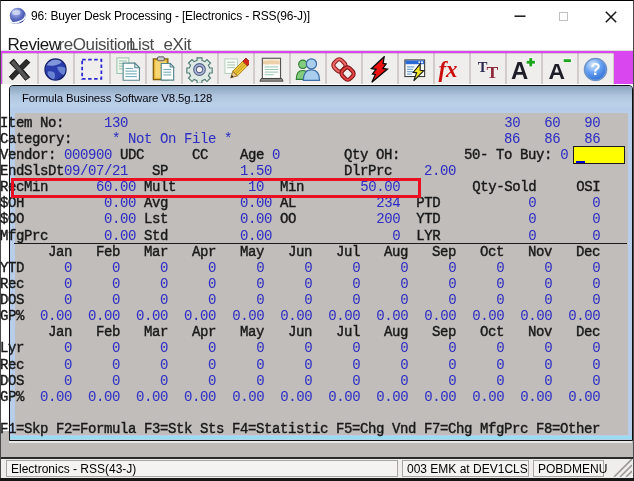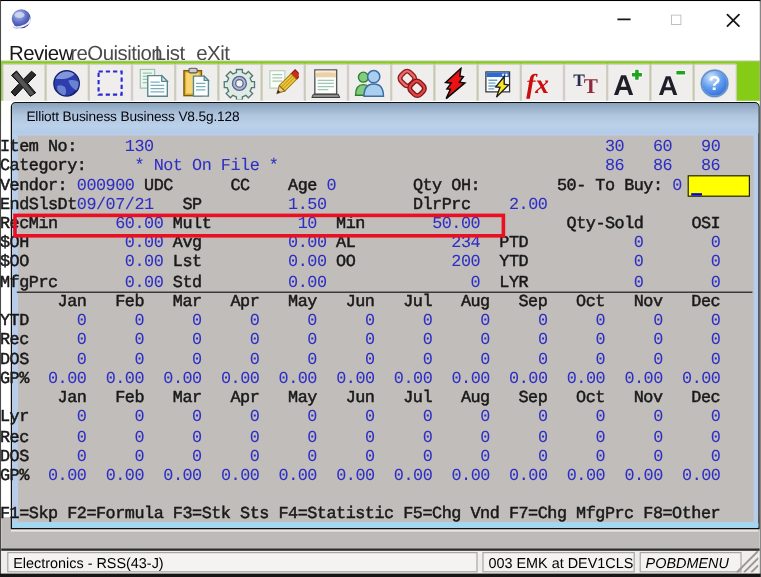--- a/index.html
+++ b/index.html
@@ -10,21 +10,21 @@
   border-top:1px solid #000;border-left:1px solid #4b4b4b;border-right:1px solid #4b4b4b;
   box-sizing:border-box;}
 
 #titlebar{position:absolute;left:1px;top:1px;width:632px;height:29px;background:#fff;}
 #titletext{position:absolute;left:30px;top:8px;font-size:12px;letter-spacing:-0.16px;color:#000;white-space:nowrap;}
 
 #menubar{position:absolute;left:1px;top:30px;width:632px;height:20px;background:#fff;font-size:17px;letter-spacing:-0.42px;color:#171717;}
 #menubar span{position:absolute;top:5px;}
 u.m{text-decoration:underline;}
 
-#toolbar{position:absolute;left:1px;top:50px;width:632px;height:52px;background:#84cc16;border-top:1px solid #e0dedd;box-sizing:border-box;}
+#toolbar{position:absolute;left:1px;top:50px;width:632px;height:52px;background:#d946ef;border-top:1px solid #e0dedd;box-sizing:border-box;}
 .tbtn{position:absolute;top:2px;width:34px;height:31px;background:#f0eeed;
   border:1px solid #d2cdca;border-radius:1px;}
 .tbtn svg{position:absolute;left:3px;top:2px;}
 
 #client{position:absolute;left:1px;top:84px;width:632px;height:373px;background:#fff;}
 #grayband{position:absolute;left:1px;top:431px;width:632px;height:26px;background:#bdbab8;}
 
 #iwin{position:absolute;left:9px;top:85px;width:624px;height:356px;background:#b7cdea;
   border:1px solid #101010;border-radius:4px 4px 0 0;box-sizing:border-box;}
 #ititle{position:absolute;left:0;top:0;width:100%;height:25px;border-radius:3px 3px 0 0;
@@ -59,20 +59,21 @@
 <stop offset="0" stop-color="#b4c1ec"></stop>
           <stop offset="0.45" stop-color="#5f70c6"></stop>
           <stop offset="1" stop-color="#1c2678"></stop>
         </radialGradient>
       </defs>
 <circle cx="8.7" cy="8.6" r="7.9" fill="url(#tg)"></circle>
 <ellipse cx="7.2" cy="5.4" rx="4.2" ry="2.6" fill="#d4dcf4" opacity="0.8"></ellipse>
 <path d="M15.8 7.2 Q18 10.5 14.6 13.2 Q10.5 16.4 5 16.2 Q2.2 16 1.4 14.6 Q4 15.4 8 14.6 Q12.5 13.6 14.6 11 Q16.2 9 15.8 7.2Z" fill="#f4f6fd"></path>
 <path d="M1.2 14.9 q2.5 1.3 5.4 1.2 l-0.3 0.9 q-3.4 0.4-5.1-2.1Z" fill="#aebbe8"></path>
 </svg>
+  <span id="titletext">96: Buyer Desk Processing - [Electronics - RSS(96-J)]</span>
   <svg class="abs" style="left:513px;top:14px" width="12" height="3" viewBox="0 0 12 3">
       <line x1="0.5" y1="1.2" x2="11.5" y2="1.2" stroke="#161616" stroke-width="1.5"></line>
     </svg>
 <svg class="abs" style="left:558px;top:11px" width="9" height="9" viewBox="0 0 9 9">
       <rect x="0.5" y="0.5" width="8" height="8" fill="none" stroke="#c0c0c0" stroke-width="1"></rect>
     </svg>
 <svg class="abs" style="left:604px;top:10px" width="12" height="12" viewBox="0 0 12 12">
       <g stroke="#161616" stroke-width="1.5">
         <line x1="0.8" y1="0.8" x2="11.2" y2="11.2"></line>
         <line x1="11.2" y1="0.8" x2="0.8" y2="11.2"></line>
@@ -267,38 +268,38 @@
 <circle cx="13" cy="13" r="10.6" fill="none" stroke="#4a7ec2" stroke-width="0.7"></circle>
 <text x="13" y="18.6" text-anchor="middle" font-family="Liberation Sans,sans-serif" font-weight="bold" font-size="16px" fill="#fff">?</text>
       </svg>
     </div>
   </div>
 <div id="client"></div>
 <div id="grayband"></div>
 <div class="abs" style="left:9px;top:441px;width:623px;height:2px;background:#e9e7e5;"></div>
 <div id="iwin">
   <div id="ititle">
-      <span id="ititletext">Elliott Business Business V8.5g.128</span>
+      <span id="ititletext">Formula Business Software V8.5g.128</span>
     </div>
   <div id="gridarea"></div>
   <div id="icyanline"></div>
 </div>
 <div id="yfield"></div>
 <div id="term"><div>Item No:     <i>130</i>                                               <i>30</i>   <i>60</i>   <i>90</i></div><div>Category:     <i>* Not On File *</i>                                  <i>86</i>   <i>86</i>   <i>86</i></div><div>Vendor: <i>000900</i> UDC      CC    Age <i>0</i>        Qty OH:        50- To Buy: <i>0</i></div><div>EndSlsDt<i>09/07/21</i>   SP         <i>1.50</i>         DlrPrc    <i>2.00</i></div><div>RecMin      <i>60.00</i> Mult         <i>10</i>  Min       <i>50.00</i>         Qty-Sold     OSI</div><div>$OH          <i>0.00</i> Avg         <i>0.00</i> AL          <i>234</i>  PTD           <i>0</i>       <i>0</i></div><div>$OO          <i>0.00</i> Lst         <i>0.00</i> OO          <i>200</i>  YTD           <i>0</i>       <i>0</i></div><div>MfgPrc       <i>0.00</i> Std         <i>0.00</i>               <i>0</i>  LYR           <i>0</i>       <i>0</i></div><div>      Jan   Feb   Mar   Apr   May   Jun   Jul   Aug   Sep   Oct   Nov   Dec</div><div>YTD     <i>0</i>     <i>0</i>     <i>0</i>     <i>0</i>     <i>0</i>     <i>0</i>     <i>0</i>     <i>0</i>     <i>0</i>     <i>0</i>     <i>0</i>     <i>0</i></div><div>Rec     <i>0</i>     <i>0</i>     <i>0</i>     <i>0</i>     <i>0</i>     <i>0</i>     <i>0</i>     <i>0</i>     <i>0</i>     <i>0</i>     <i>0</i>     <i>0</i></div><div>DOS     <i>0</i>     <i>0</i>     <i>0</i>     <i>0</i>     <i>0</i>     <i>0</i>     <i>0</i>     <i>0</i>     <i>0</i>     <i>0</i>     <i>0</i>     <i>0</i></div><div>GP%  <i>0.00</i>  <i>0.00</i>  <i>0.00</i>  <i>0.00</i>  <i>0.00</i>  <i>0.00</i>  <i>0.00</i>  <i>0.00</i>  <i>0.00</i>  <i>0.00</i>  <i>0.00</i>  <i>0.00</i></div><div>      Jan   Feb   Mar   Apr   May   Jun   Jul   Aug   Sep   Oct   Nov   Dec</div><div>Lyr     <i>0</i>     <i>0</i>     <i>0</i>     <i>0</i>     <i>0</i>     <i>0</i>     <i>0</i>     <i>0</i>     <i>0</i>     <i>0</i>     <i>0</i>     <i>0</i></div><div>Rec     <i>0</i>     <i>0</i>     <i>0</i>     <i>0</i>     <i>0</i>     <i>0</i>     <i>0</i>     <i>0</i>     <i>0</i>     <i>0</i>     <i>0</i>     <i>0</i></div><div>DOS     <i>0</i>     <i>0</i>     <i>0</i>     <i>0</i>     <i>0</i>     <i>0</i>     <i>0</i>     <i>0</i>     <i>0</i>     <i>0</i>     <i>0</i>     <i>0</i></div><div>GP%  <i>0.00</i>  <i>0.00</i>  <i>0.00</i>  <i>0.00</i>  <i>0.00</i>  <i>0.00</i>  <i>0.00</i>  <i>0.00</i>  <i>0.00</i>  <i>0.00</i>  <i>0.00</i>  <i>0.00</i></div><div>&nbsp;</div><div>F1=Skp F2=Formula F3=Stk Sts F4=Statistic F5=Chg Vnd F7=Chg MfgPrc F8=Other</div></div>
 <div id="ycursor"></div>
 <div class="abs" style="left:14px;top:243px;width:613px;height:1.2px;background:#1a1a1a;"></div>
 <div id="redbox"></div>
 <div id="statusbar"></div>
 <div class="spanel" style="left:6px;width:392px;">
     <b>Electronics - RSS(43-J)</b>
   </div>
 <div class="spanel" style="left:402px;width:127px;">
     <b>003 EMK at DEV1CLS</b>
   </div>
-<div class="spanel" style="left:533px;width:85px;font-style:italic;">
+<div class="spanel" style="left:533px;width:71px;">
     <b>POBDMENU</b>
   </div>
 <svg id="grip" width="22" height="18" viewBox="0 0 22 18">
   <g stroke="#9a9794" stroke-width="1.6">
     <line x1="4" y1="18" x2="22" y2="0"></line>
     <line x1="10" y1="18" x2="22" y2="6"></line>
     <line x1="16" y1="18" x2="22" y2="12"></line>
   </g>
 </svg>
 <div id="bottomborder"></div>

